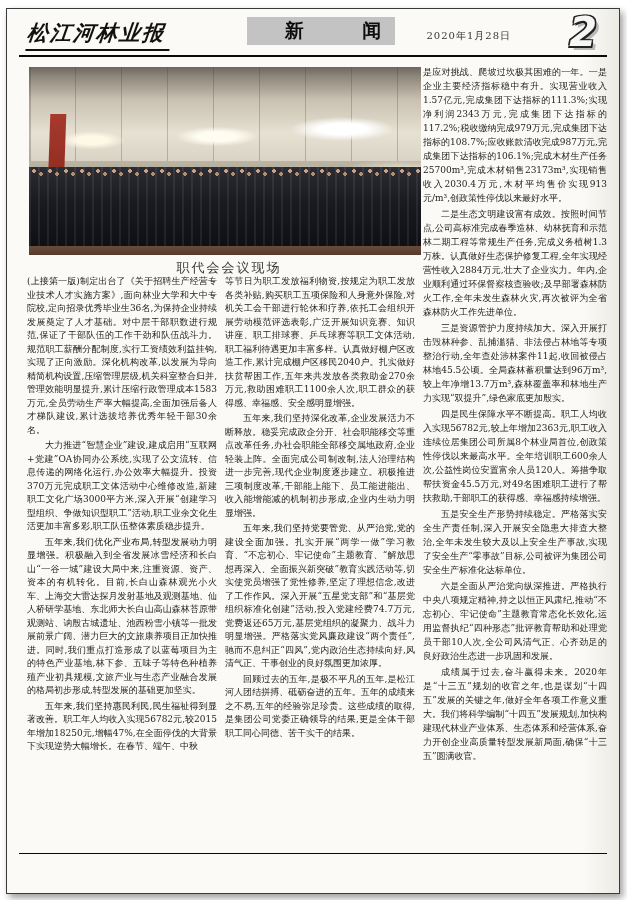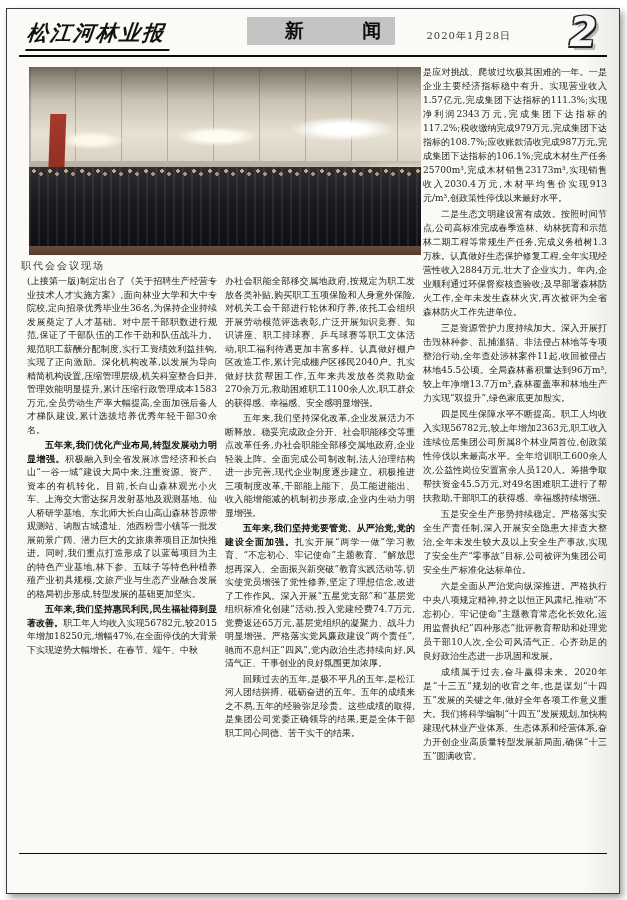--- a/index.html
+++ b/index.html
@@ -81,32 +81,32 @@
       repeating-linear-gradient(90deg, rgba(255,255,255,.07) 0 2px, rgba(0,0,0,0) 2px 9px),
       linear-gradient(180deg,#2c2d33 0,#191a20 45%,#0f1014 100%);
     background-size:16px 10px,16px 13px,100% 100%,100% 100%;
     background-repeat:repeat-x,repeat-x,no-repeat,no-repeat;
   }
   .photo .stage-strip{
     position:absolute;left:0;right:0;bottom:0;height:5%;
     background:linear-gradient(180deg,#6a4c3b,#553a2d);
   }
   .caption{
-    position:absolute;left:14px;top:250px;width:392px;
-    text-align:left;font-size:10px;color:#3a3a3a;letter-spacing:2px;
+    position:absolute;left:26px;top:250px;width:392px;
+    text-align:center;font-size:13px;color:#3a3a3a;letter-spacing:2px;
   }
   
   .col{
     position:absolute;width:190px;overflow:hidden;
     font-size:9px;line-height:13.5px;text-align:justify;color:#232323;
     text-justify:inter-ideograph;
   }
   .col p{margin:0 0 2px 0;text-indent:2em;}
   .col p.noindent{text-indent:0;}
-  .col b.lead{font-weight:bold;color:#111;}
+  .col b.lead{font-weight:normal;color:#111;}
   #col-0{left:20px;top:266px;height:576px;}
   #col-1{left:218px;top:266px;height:576px;}
   #col-2{left:416px;top:56px;height:786px;line-height:14px;width:184px;}
   
   .bottom-rule{
     position:absolute;left:12px;right:12px;top:844px;height:0;
     border-top:1.5px solid #0a0a0a;
   }
 </style>
 </head>
@@ -127,25 +127,26 @@
     <div class="ceiling"></div>
     <div class="wall"></div>
     <div class="banner"></div>
     <div class="crowd"></div>
     <div class="stage-strip"></div>
   </div>
   <div class="caption">职代会会议现场</div>
 
   <div class="col" id="col-0">
       <p class="noindent">(上接第一版)制定出台了《关于招聘生产经营专业技术人才实施方案》,面向林业大学和大中专院校,定向招录优秀毕业生36名,为保持企业持续发展奠定了人才基础。对中层干部职数进行规范,保证了干部队伍的工作干劲和队伍战斗力。规范职工薪酬分配制度,实行工资绩效利益挂钩,实现了正向激励。深化机构改革,以发展为导向精简机构设置,压缩管理层级,机关科室整合归并,管理效能明显提升,累计压缩行政管理成本1583万元,全员劳动生产率大幅提高,全面加强后备人才梯队建设,累计选拔培养优秀年轻干部30余名。</p>
+      <p>大力推进“智慧企业”建设,建成启用“互联网+党建”OA协同办公系统,实现了公文流转、信息传递的网络化运行,办公效率大幅提升。投资370万元完成职工文体活动中心维修改造,新建职工文化广场3000平方米,深入开展“创建学习型组织、争做知识型职工”活动,职工业余文化生活更加丰富多彩,职工队伍整体素质稳步提升。</p>
       <p><b class="lead">五年来,我们优化产业布局,转型发展动力明显增强。</b>积极融入到全省发展冰雪经济和长白山“一谷一城”建设大局中来,注重资源、资产、资本的有机转化。目前,长白山森林观光小火车、上海交大雷达探月发射基地及观测基地、仙人桥研学基地、东北师大长白山高山森林苔原带观测站、讷殷古城遗址、池西粉雪小镇等一批发展前景广阔、潜力巨大的文旅康养项目正加快推进。同时,我们重点打造形成了以蓝莓项目为主的特色产业基地,林下参、五味子等特色种植养殖产业初具规模,文旅产业与生态产业融合发展的格局初步形成,转型发展的基础更加坚实。</p>
       <p><b class="lead">五年来,我们坚持惠民利民,民生福祉得到显著改善。</b>职工年人均收入实现56782元,较2015年增加18250元,增幅47%,在全面停伐的大背景下实现逆势大幅增长。在春节、端午、中秋</p>
     </div>
   <div class="col" id="col-1">
-      <p class="noindent">办社会职能全部移交属地政府,按规定为职工发放各类补贴,购买职工五项保险和人身意外保险,对机关工会干部进行轮休和疗养,依托工会组织开展劳动模范评选表彰,广泛开展知识竞赛、知识讲座、职工排球赛、乒乓球赛等职工文体活动,职工福利待遇更加丰富多样。认真做好棚户区改造工作,累计完成棚户区移民2040户。扎实做好扶贫帮困工作,五年来共发放各类救助金270余万元,救助困难职工1100余人次,职工群众的获得感、幸福感、安全感明显增强。</p>
+      <p class="noindent">等节日为职工发放福利物资,按规定为职工发放各类补贴,购买职工五项保险和人身意外保险,对机关工会干部进行轮休和疗养,依托工会组织开展劳动模范评选表彰,广泛开展知识竞赛、知识讲座、职工排球赛、乒乓球赛等职工文体活动,职工福利待遇更加丰富多样。认真做好棚户区改造工作,累计完成棚户区移民2040户。扎实做好扶贫帮困工作,五年来共发放各类救助金270余万元,救助困难职工1100余人次,职工群众的获得感、幸福感、安全感明显增强。</p>
       <p>五年来,我们坚持深化改革,企业发展活力不断释放。稳妥完成政企分开、社会职能移交等重点改革任务,办社会职能全部移交属地政府,企业轻装上阵。全面完成公司制改制,法人治理结构进一步完善,现代企业制度逐步建立。积极推进三项制度改革,干部能上能下、员工能进能出、收入能增能减的机制初步形成,企业内生动力明显增强。</p>
       <p><b class="lead">五年来,我们坚持党要管党、从严治党,党的建设全面加强。</b>扎实开展“两学一做”学习教育、“不忘初心、牢记使命”主题教育、“解放思想再深入、全面振兴新突破”教育实践活动等,切实使党员增强了党性修养,坚定了理想信念,改进了工作作风。深入开展“五星党支部”和“基层党组织标准化创建”活动,投入党建经费74.7万元,党费返还65万元,基层党组织的凝聚力、战斗力明显增强。严格落实党风廉政建设“两个责任”,驰而不息纠正“四风”,党内政治生态持续向好,风清气正、干事创业的良好氛围更加浓厚。</p>
       <p>回顾过去的五年,是极不平凡的五年,是松江河人团结拼搏、砥砺奋进的五年。五年的成绩来之不易,五年的经验弥足珍贵。这些成绩的取得,是集团公司党委正确领导的结果,更是全体干部职工同心同德、苦干实干的结果。</p>
     </div>
   <div class="col" id="col-2">
       <p class="noindent">是应对挑战、爬坡过坎极其困难的一年。一是企业主要经济指标稳中有升。实现营业收入1.57亿元,完成集团下达指标的111.3%;实现净利润2343万元,完成集团下达指标的117.2%;税收缴纳完成979万元,完成集团下达指标的108.7%;应收账款清收完成987万元,完成集团下达指标的106.1%;完成木材生产任务25700m³,完成木材销售23173m³,实现销售收入2030.4万元,木材平均售价实现913元/m³,创政策性停伐以来最好水平。</p>
       <p>二是生态文明建设富有成效。按照时间节点,公司高标准完成春季造林、幼林抚育和示范林二期工程等常规生产任务,完成义务植树1.3万株。认真做好生态保护修复工程,全年实现经营性收入2884万元,壮大了企业实力。年内,企业顺利通过环保督察核查验收;及早部署森林防火工作,全年未发生森林火灾,再次被评为全省森林防火工作先进单位。</p>
       <p>三是资源管护力度持续加大。深入开展打击毁林种参、乱捕滥猎、非法侵占林地等专项整治行动,全年查处涉林案件11起,收回被侵占林地45.5公顷。全局森林蓄积量达到96万m³,较上年净增13.7万m³,森林覆盖率和林地生产力实现“双提升”,绿色家底更加殷实。</p>
       <p>四是民生保障水平不断提高。职工人均收入实现56782元,较上年增加2363元,职工收入连续位居集团公司所属8个林业局首位,创政策性停伐以来最高水平。全年培训职工600余人次,公益性岗位安置富余人员120人。筹措争取帮扶资金45.5万元,对49名困难职工进行了帮扶救助,干部职工的获得感、幸福感持续增强。</p>
       <p>五是安全生产形势持续稳定。严格落实安全生产责任制,深入开展安全隐患大排查大整治,全年未发生较大及以上安全生产事故,实现了安全生产“零事故”目标,公司被评为集团公司安全生产标准化达标单位。</p>

